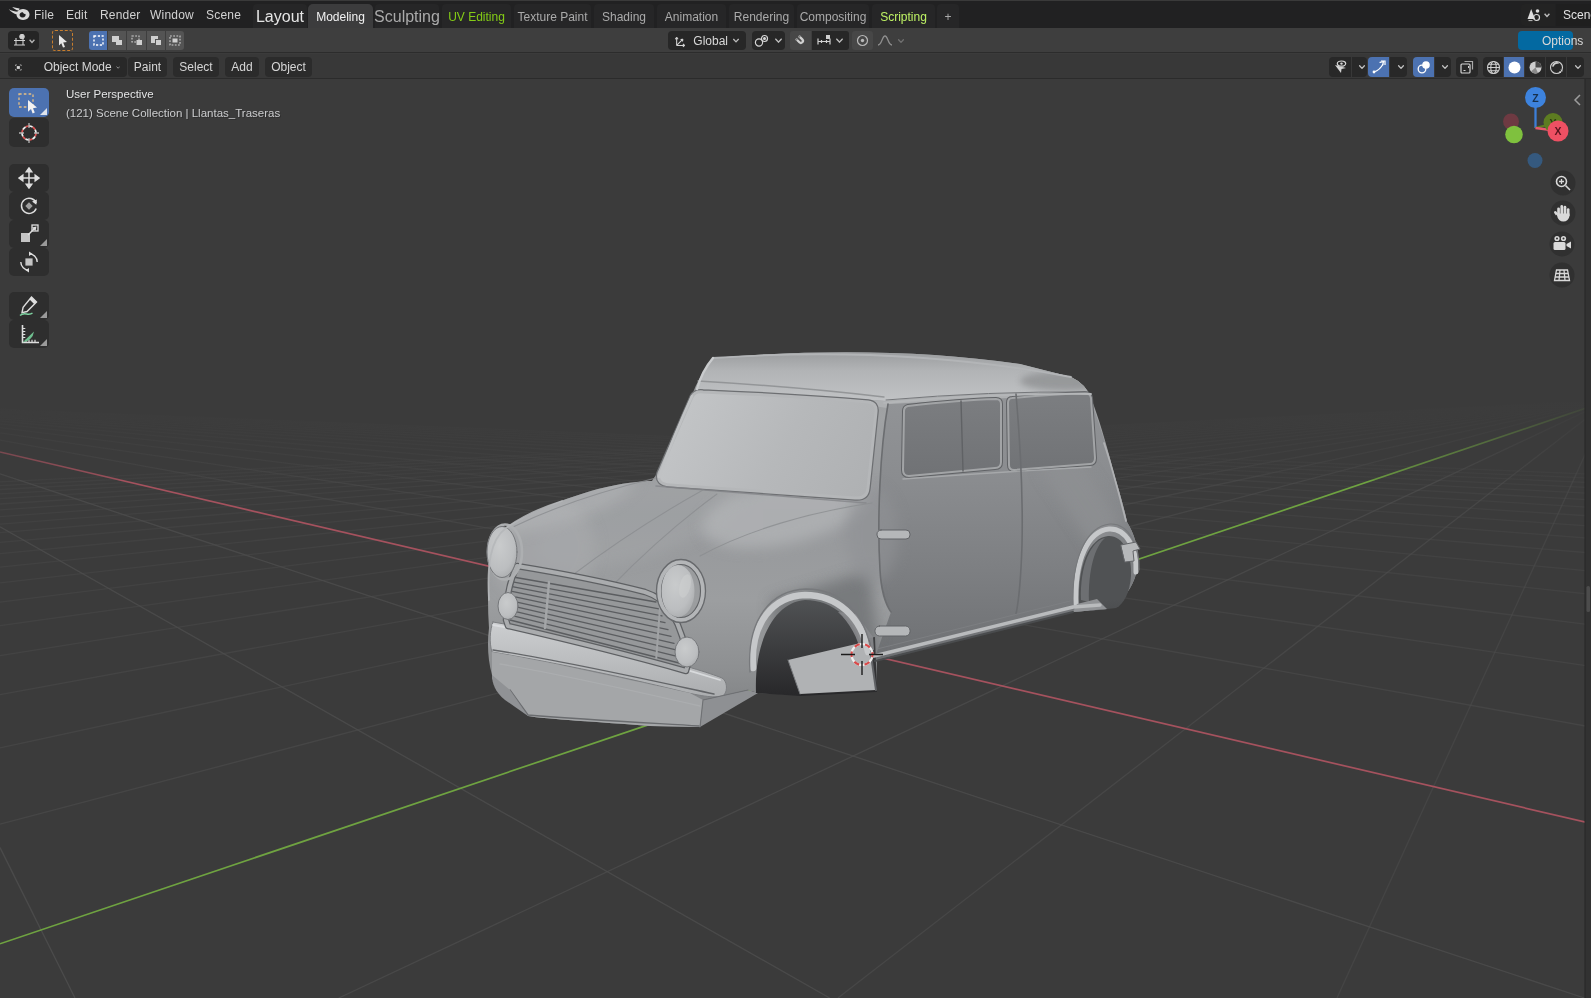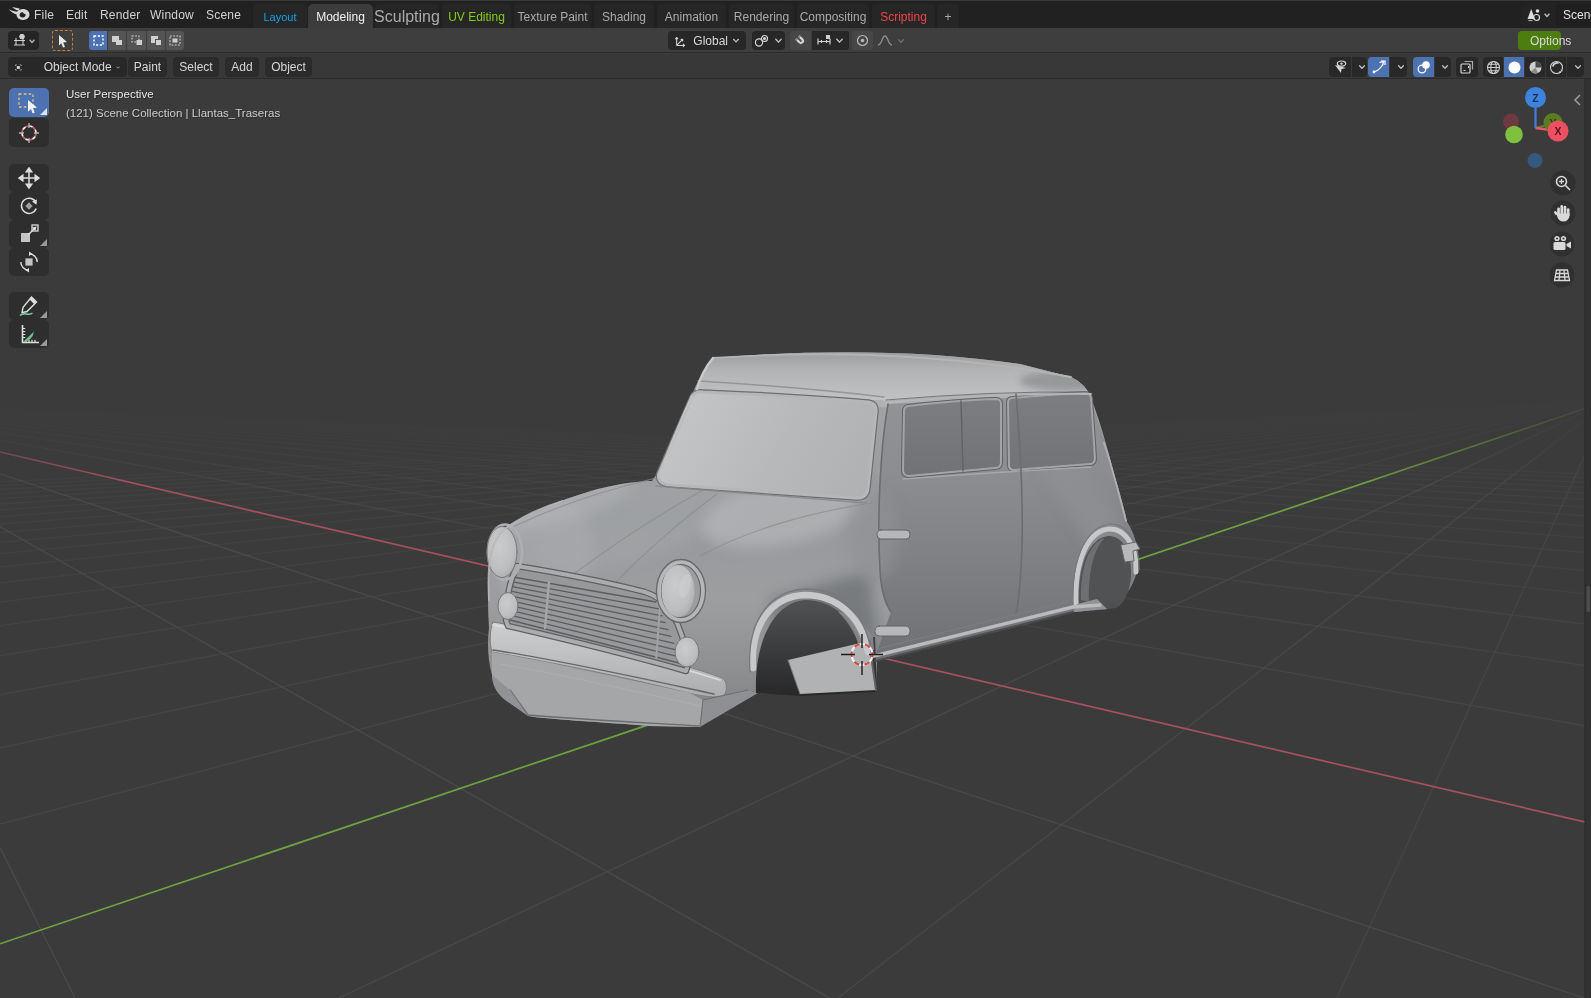--- a/index.html
+++ b/index.html
@@ -337,29 +337,29 @@
 <path d="M0.8 3.2 C3.4 6.4 6.2 7.9 9.5 8.4 L10.1 5.8 C6.8 5.5 3.7 4.7 0.8 3.2 Z"></path>
 <path d="M4.2 0.9 C6 2.8 8.2 4 10.9 4.6 L11.6 2.4 C9 2 6.5 1.6 4.2 0.9 Z"></path>
         </g>
       </svg>
       <span class="menu" style="left:34px">File</span>
       <span class="menu" style="left:66px">Edit</span>
       <span class="menu" style="left:100px">Render</span>
       <span class="menu" style="left:150px">Window</span>
       <span class="menu" style="left:206px">Scene</span>
       <div class="tabactive" style="left:308px;width:65px;justify-content:center;padding:0">Modeling</div>
-      <div style="position:absolute;top:3px;left:253px;width:54px;height:25px;background:#262627;border-radius:4px 4px 0 0;display:flex;align-items:center;justify-content:center;font-size:11px;color:#0ea5e9">Layout</div>
+      <div style="position:absolute;top:3px;left:253px;width:54px;height:25px;background:#262627;border-radius:4px 4px 0 0;display:flex;align-items:center;justify-content:center;font-size:16px;color:#e5e5e5">Layout</div>
       <div style="position:absolute;top:3px;left:375px;width:64px;height:25px;background:#262627;border-radius:4px 4px 0 0;display:flex;align-items:center;justify-content:center;font-size:16px;color:#aaaaaa">Sculpting</div>
       <div style="position:absolute;top:3px;left:442px;width:69px;height:25px;background:#262627;border-radius:4px 4px 0 0;display:flex;align-items:center;justify-content:center;font-size:12px;color:#84cc16">UV Editing</div>
       <div style="position:absolute;top:3px;left:514px;width:77px;height:25px;background:#262627;border-radius:4px 4px 0 0;display:flex;align-items:center;justify-content:center;font-size:12px;color:#aaaaaa">Texture Paint</div>
       <div style="position:absolute;top:3px;left:594px;width:60px;height:25px;background:#262627;border-radius:4px 4px 0 0;display:flex;align-items:center;justify-content:center;font-size:12px;color:#aaaaaa">Shading</div>
       <div style="position:absolute;top:3px;left:657px;width:69px;height:25px;background:#262627;border-radius:4px 4px 0 0;display:flex;align-items:center;justify-content:center;font-size:12px;color:#aaaaaa">Animation</div>
       <div style="position:absolute;top:3px;left:729px;width:65px;height:25px;background:#262627;border-radius:4px 4px 0 0;display:flex;align-items:center;justify-content:center;font-size:12px;color:#aaaaaa">Rendering</div>
       <div style="position:absolute;top:3px;left:797px;width:72px;height:25px;background:#262627;border-radius:4px 4px 0 0;display:flex;align-items:center;justify-content:center;font-size:12px;color:#aaaaaa">Compositing</div>
-      <div style="position:absolute;top:3px;left:872px;width:63px;height:25px;background:#262627;border-radius:4px 4px 0 0;display:flex;align-items:center;justify-content:center;font-size:12px;color:#ef4444">Scripting</div>
+      <div style="position:absolute;top:3px;left:872px;width:63px;height:25px;background:#262627;border-radius:4px 4px 0 0;display:flex;align-items:center;justify-content:center;font-size:12px;color:#bef264">Scripting</div>
       <div style="position:absolute;top:3px;left:937px;width:22px;height:25px;background:#262627;border-radius:4px 4px 0 0;display:flex;align-items:center;justify-content:center;font-size:12px;color:#aaaaaa">+</div>
       <div class="abs" style="left:1521px;top:3px;width:34px;height:22px;background:#232323;border-radius:4px 0 0 4px;display:flex;align-items:center;justify-content:center">
 <svg width="17" height="14" viewBox="0 0 17 14">
           <path d="M5.2 1 L9 11 H1.5 Z" fill="#dcdcdc"></path>
           <circle cx="11.5" cy="3" r="1.8" fill="#dcdcdc"></circle>
           <circle cx="10.5" cy="9.5" r="3" fill="none" stroke="#dcdcdc" stroke-width="1.2"></circle>
           <path d="M2.5 12.6 L6.5 12.6" stroke="#bdbdbd" stroke-width="1"></path>
         </svg>
 <svg width="8" height="8" viewBox="0 0 10 10">
           <path d="M2 3.5 L5 6.8 L8 3.5" fill="none" stroke="#bdbdbd" stroke-width="1.8"></path>
@@ -471,21 +471,21 @@
         </div>
 <div style="width:36px;display:flex;align-items:center;justify-content:center;opacity:.55">
 <svg width="16" height="13" viewBox="0 0 16 13">
             <path d="M1 11 C5 11 5 2 8 2 C11 2 11 11 15 11" fill="none" stroke="#d0d0d0" stroke-width="1.3"></path>
           </svg>
           <svg width="8" height="8" viewBox="0 0 10 10" class="chev">
             <path d="M2 3.5 L5 6.8 L8 3.5" fill="none" stroke="#9a9a9a" stroke-width="1.6" stroke-linecap="round" stroke-linejoin="round"></path>
           </svg>
         </div>
       </div>
-      <div class="w" style="left:1518px;top:3px;width:43px;height:19px;padding:0 12px;background:#4d7c0f">Options<span style="flex:1"></span><svg width="9" height="9" viewBox="0 0 10 10" class="chev">
+      <div class="w" style="left:1518px;top:3px;width:55px;height:19px;padding:0 24px;background:#0369a1">Options<span style="flex:1"></span><svg width="9" height="9" viewBox="0 0 10 10" class="chev">
           <path d="M2 3.5 L5 6.8 L8 3.5" fill="none" stroke="#bdbdbd" stroke-width="1.6" stroke-linecap="round" stroke-linejoin="round"></path>
         </svg></div>
     </div>
     <div id="row3" class="abs">
       <div class="w3" style="left:8px;width:119px;justify-content:flex-start;padding:0 7px;background:#282828">
 <svg width="14" height="13" viewBox="0 0 14 13">
           <g fill="none" stroke="#d6d6d6" stroke-width="1.3">
 <path d="M1 3.5 V1 h3 M10 1 h3 v2.5 M13 9.5 V12 h-3 M4 12 H1 V9.5"></path>
             <rect x="3.8" y="3.6" width="6.4" height="5.8" fill="#d6d6d6" stroke="none"></rect>
           </g>

